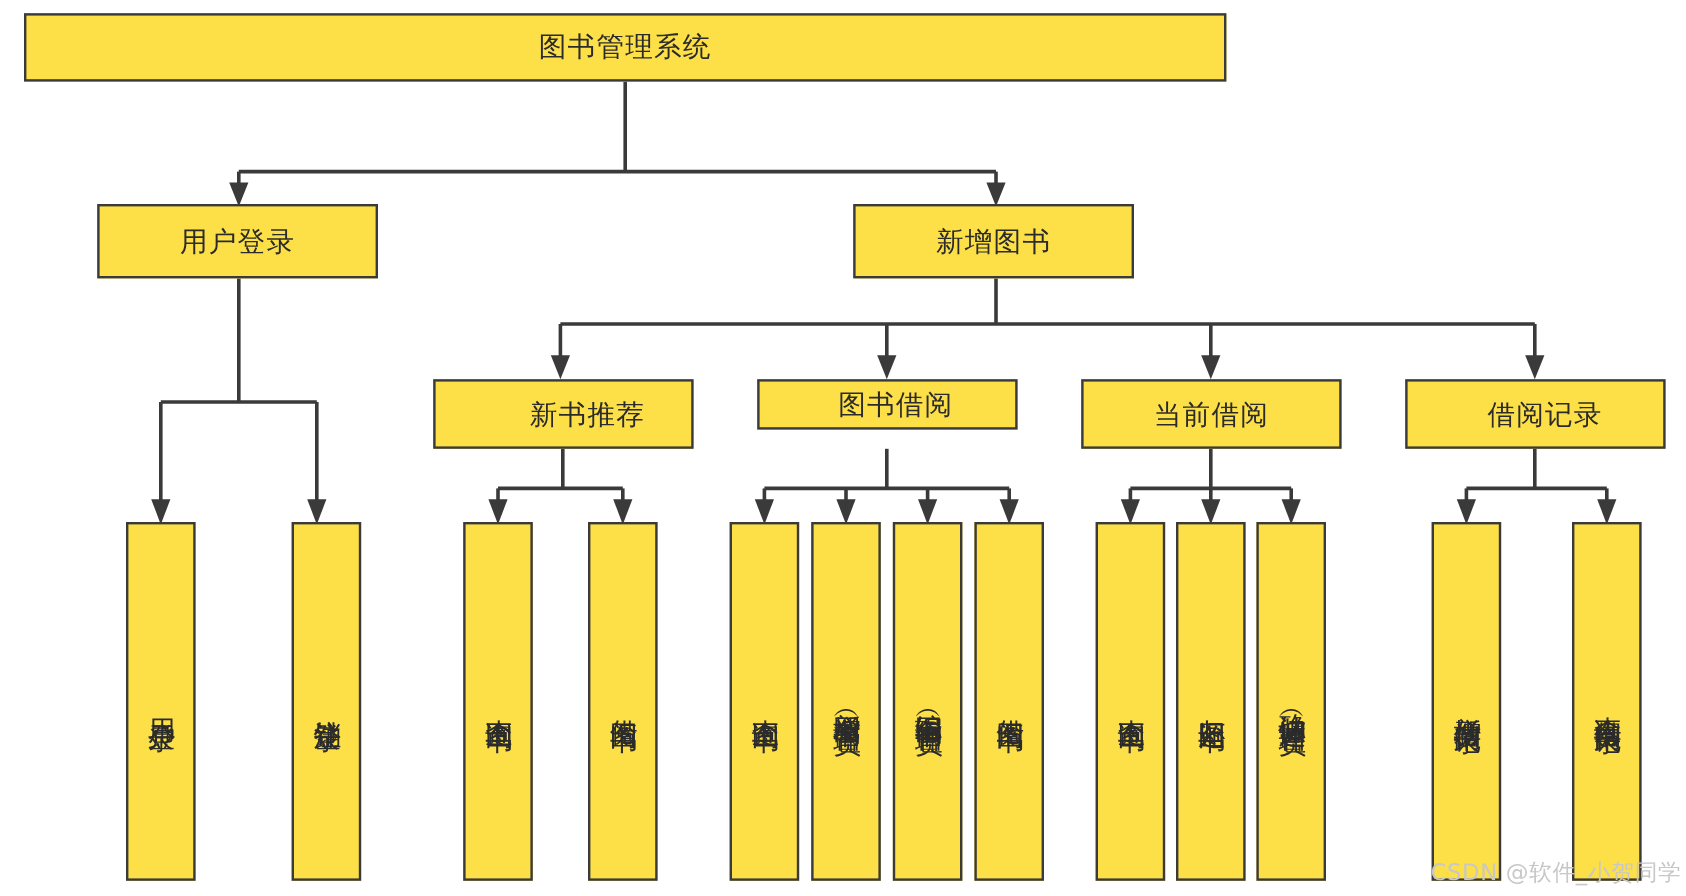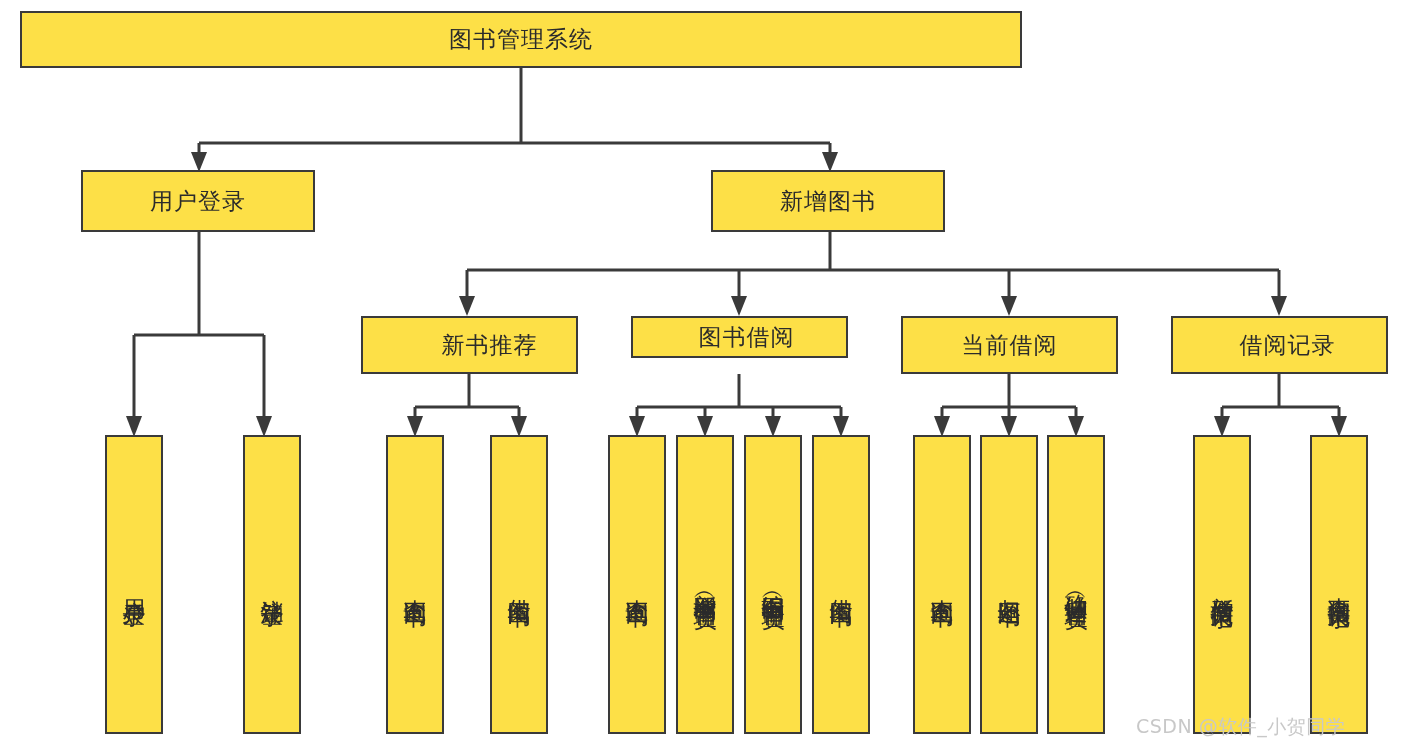--- a/index.html
+++ b/index.html
@@ -216,17 +216,17 @@
     <span class="vtext">确认归还（管理员）</span>
   </div>
 
   <div class="node vert" style="left:1193px; top:435px; width:58px; height:299px;">
     <span class="vtext">新增借阅记录</span>
   </div>
   <div class="node vert" style="left:1310px; top:435px; width:58px; height:299px;">
     <span class="vtext">查询借阅记录</span>
   </div>
 
-  <div class="watermark" style="left:1136px; top:714px;">
+  <div class="watermark" style="left:1192px; top:714px;">
     <span>CSDN @软件_小贺同学</span>
   </div>
 
 </div>
 
 </body></html>

